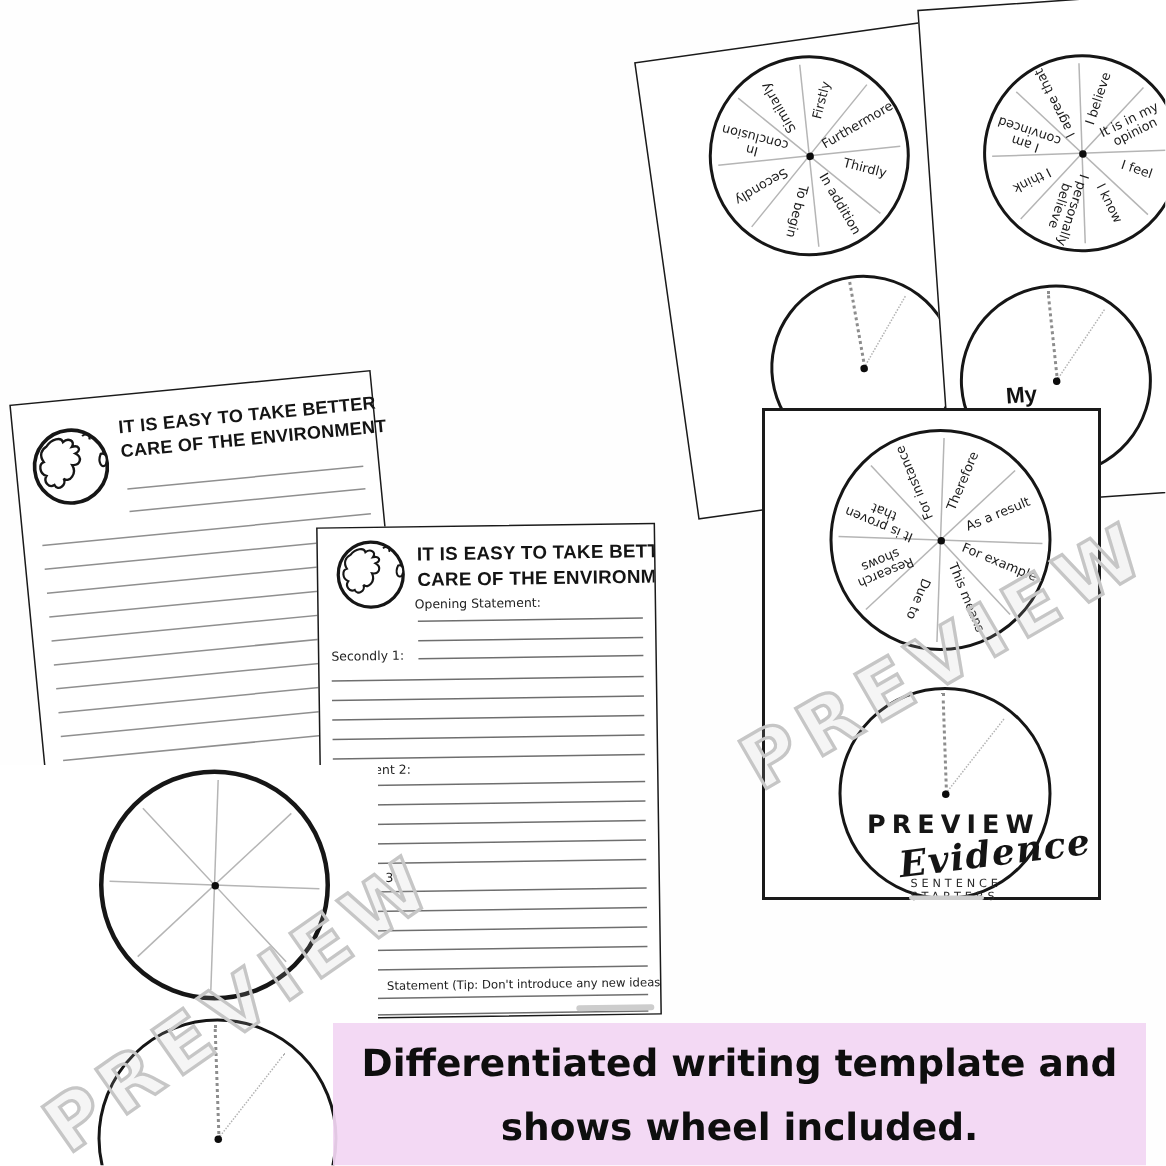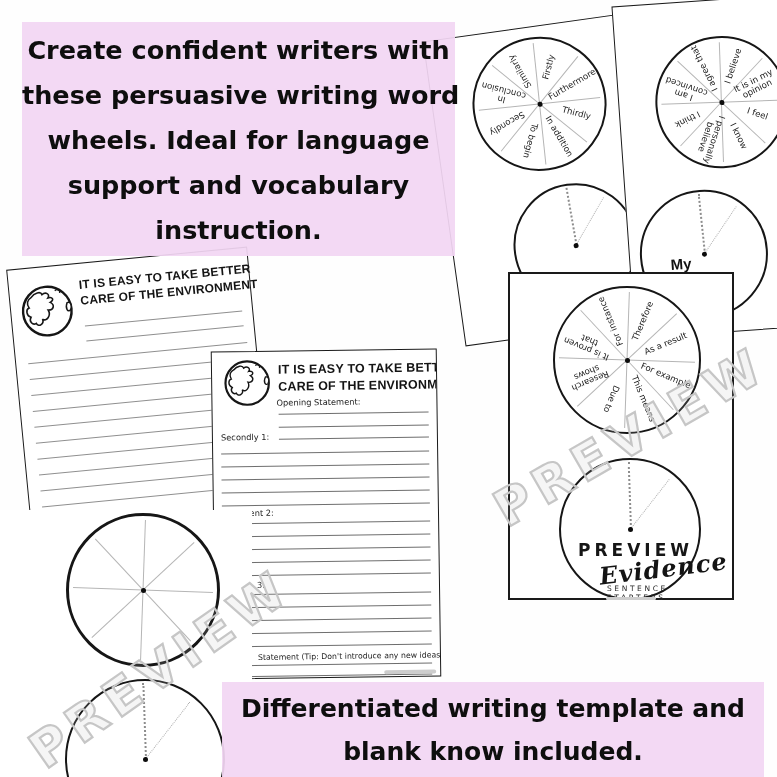--- a/index.html
+++ b/index.html
@@ -213,28 +213,21 @@
       <div class="vline" style="height:67px;"></div>
       <div class="dline" style="height:63px;"></div>
       <div class="hub"></div>
       <div class="add1" style="left:17px;top:80px;">PREVIEW</div>
       <div class="add2" style="left:38px;top:94px;">Evidence</div>
       <div class="add3" style="left:46px;top:124px;">SENTENCE STARTERS</div>
       <div class="fineprint" style="left:45px;top:137px;width:50px;height:3px;"></div>
     </div>
   </div>
 
-  <div class="banner" id="banner-top">
-    <div class="banner-line">Create confident writers with</div>
-    <div class="banner-line">these persuasive writing word</div>
-    <div class="banner-line">wheels. Ideal for language</div>
-    <div class="banner-line">support and vocabulary</div>
-    <div class="banner-line">instruction.</div>
-  </div>
   <div class="banner" id="banner-bottom">
     <div class="banner-line">Differentiated writing template and</div>
-    <div class="banner-line">blank know included.</div>
+    <div class="banner-line">shows wheel included.</div>
   </div>
 
   <div class="wm" style="left:478px;top:408px;transform:rotate(-30deg);">PREVIEW</div>
   <div class="wm" style="left:8px;top:640px;transform:rotate(-35deg);">PREVIEW</div>
 
 </div>
 
 </body></html>

